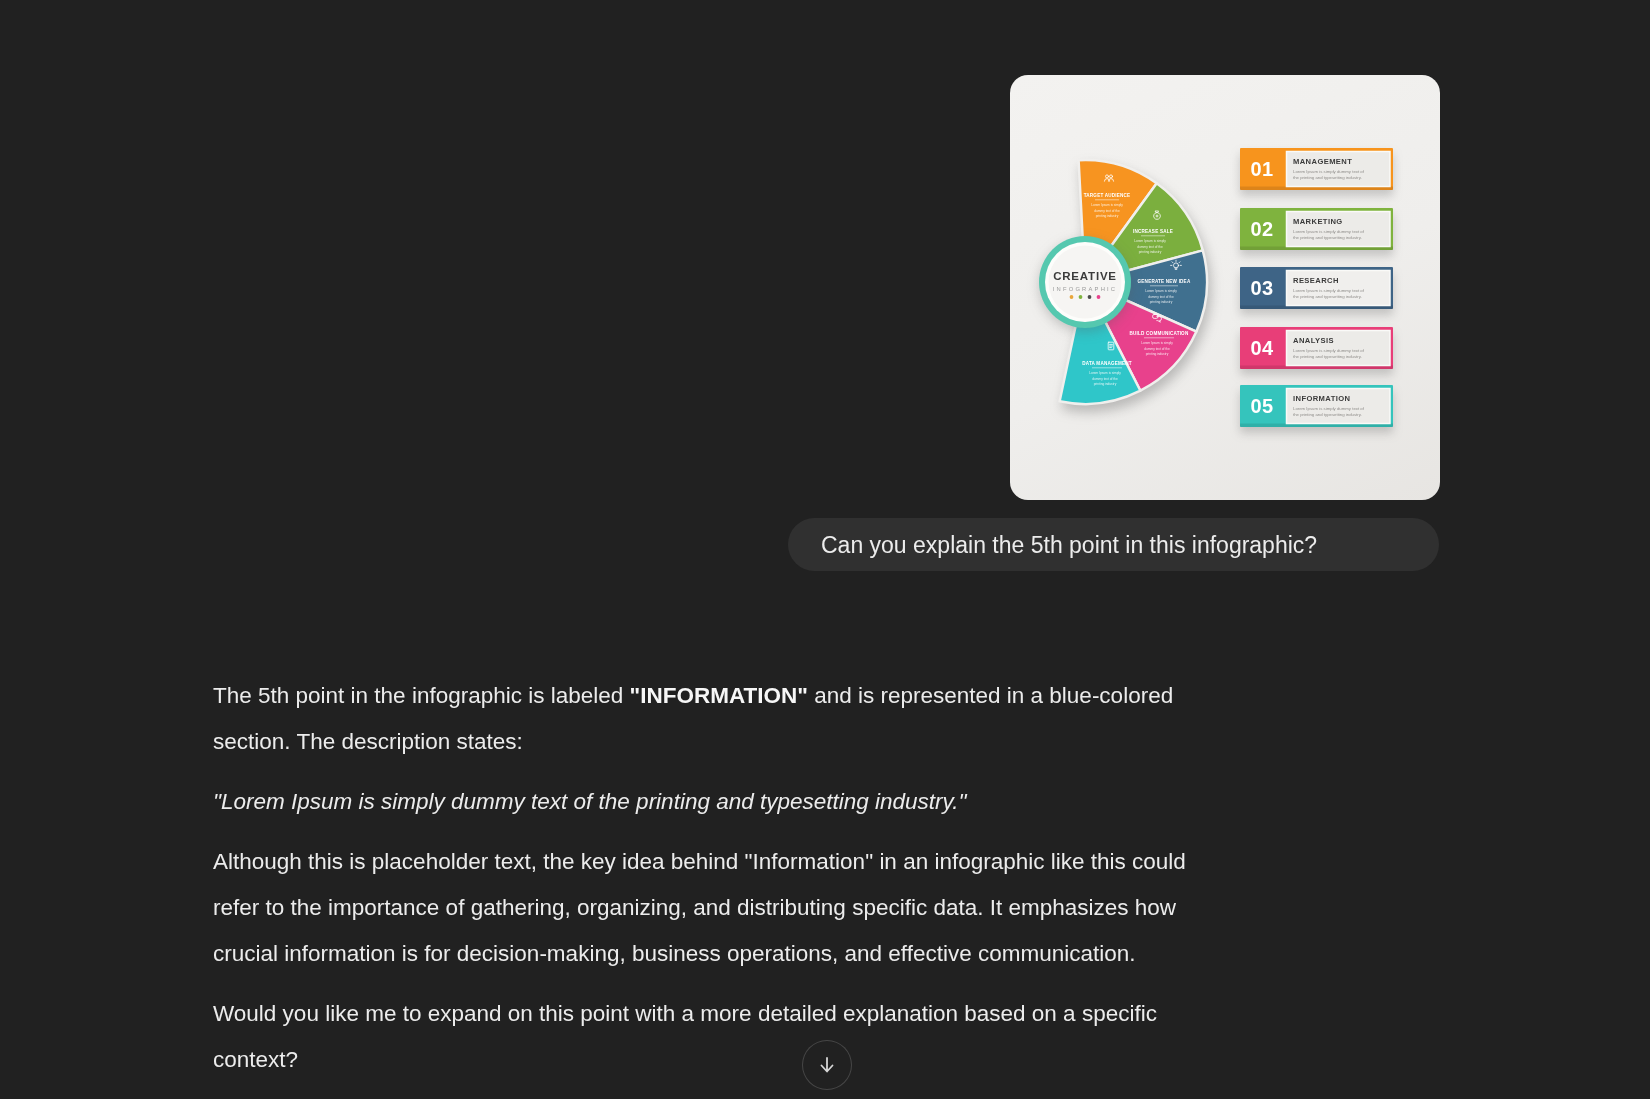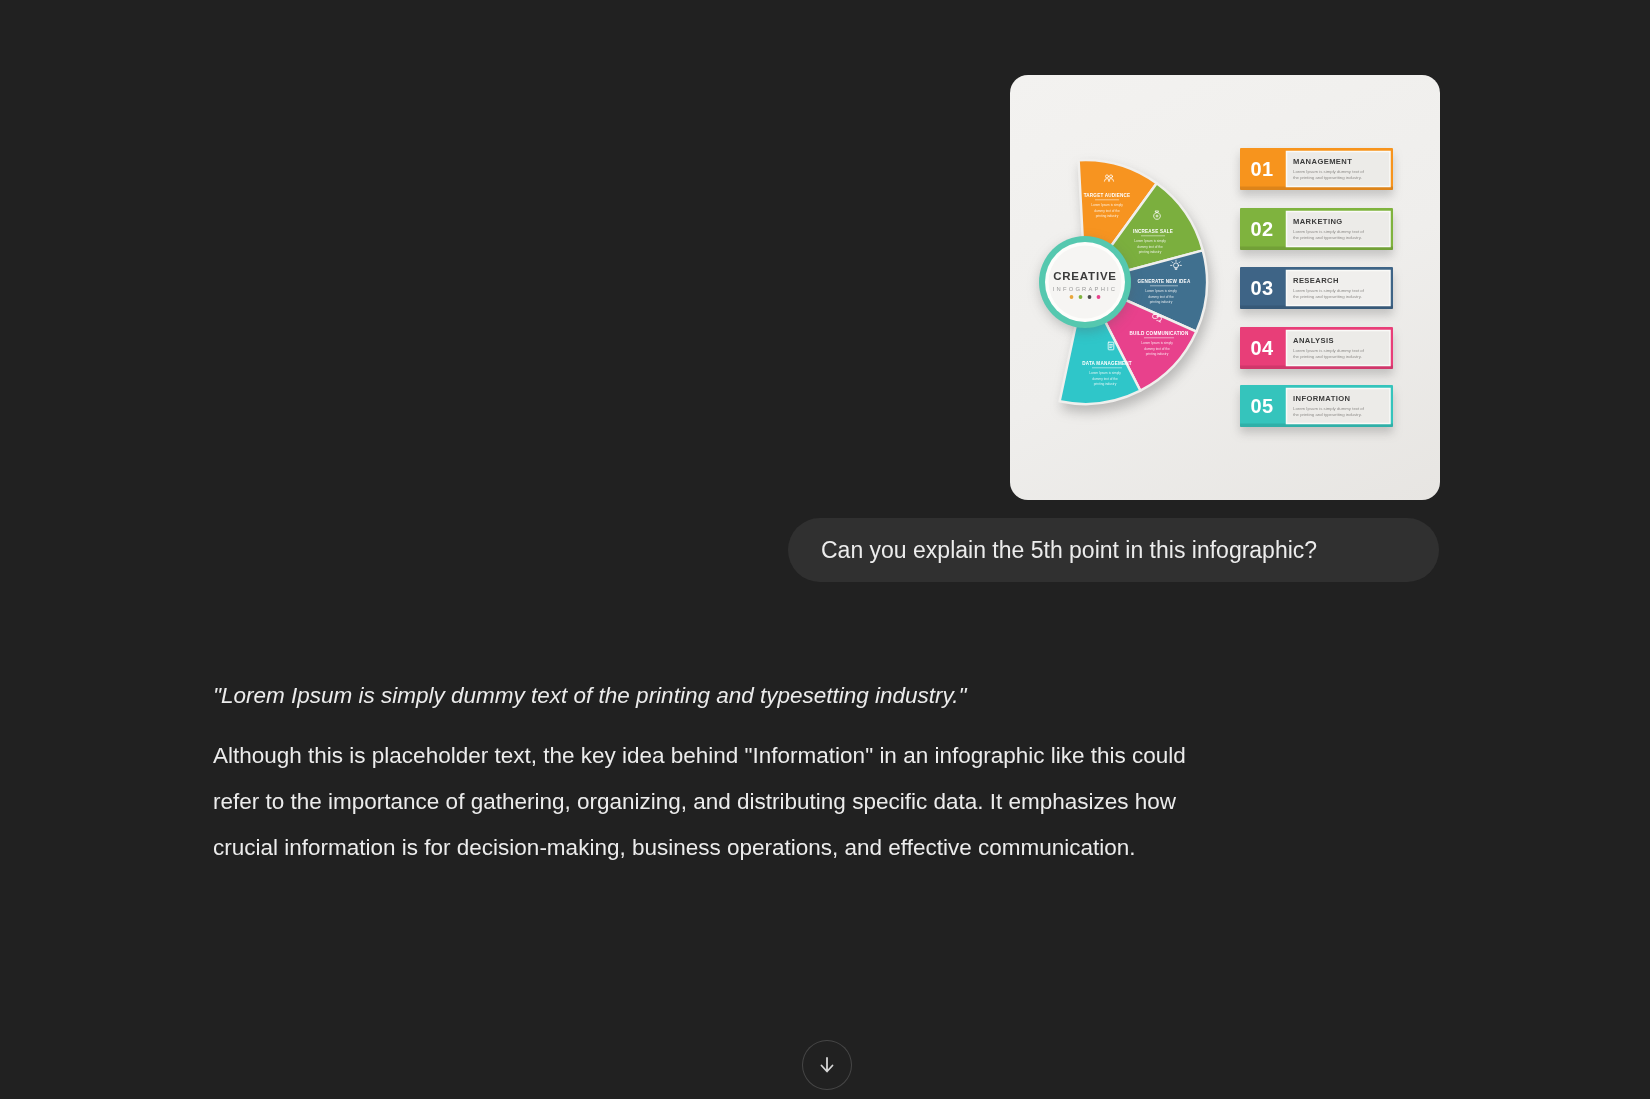--- a/index.html
+++ b/index.html
@@ -15,21 +15,21 @@
   }
   .img-card svg{display:block;}
   .fan{filter:drop-shadow(3px 7px 6px rgba(90,90,90,.35));}
   .hub{filter:drop-shadow(0 4px 6px rgba(90,90,90,.30));}
   .inf-item{filter:drop-shadow(0 6px 5px rgba(100,100,100,.30));}
   .wedge-label{font-weight:bold;fill:#ffffff;}
   .wedge-line{fill:rgba(255,255,255,.82);}
   .icon-stroke{fill:none;stroke:#ffffff;stroke-width:.8;stroke-linecap:round;stroke-linejoin:round;}
   
   .user-bubble{
-    position:absolute;left:788px;top:518px;width:651px;height:64px;
+    position:absolute;left:788px;top:518px;width:651px;height:53px;
     background:#303030;border-radius:32px;box-sizing:border-box;
     padding:0 33px;display:flex;align-items:center;
     color:#ececec;font-size:23px;line-height:64px;white-space:nowrap;overflow:hidden;
   }
   
   .assistant{
     position:absolute;left:213px;top:673px;width:1227px;
     color:#ececec;font-size:22.5px;line-height:46px;
   }
   .assistant p{margin:0 0 14px 0;white-space:pre-line;}
@@ -185,24 +185,28 @@
         <text x="283" y="341" font-size="4.3" fill="#8f8d8a">the printing and typesetting industry.</text>
       </g>
     </svg>
   </div>
 
   <div class="user-bubble">
     <span>Can you explain the 5th point in this infographic?</span>
   </div>
 
   <div class="assistant">
+    <p><span>The 5th point in the infographic is labeled </span><span class="bold">"INFORMATION"</span><span> and is represented in a blue-colored
+section. The description states:</span></p>
     <p class="italic">"Lorem Ipsum is simply dummy text of the printing and typesetting industry."</p>
     <p>Although this is placeholder text, the key idea behind "Information" in an infographic like this could
 refer to the importance of gathering, organizing, and distributing specific data. It emphasizes how
 crucial information is for decision-making, business operations, and effective communication.</p>
+    <p>Would you like me to expand on this point with a more detailed explanation based on a specific
+context?</p>
   </div>
 
   <div class="scroll-btn">
     <svg width="22" height="22" viewBox="0 0 22 22">
       <path d="M11 4 V17 M5.5 11.5 L11 17.5 L16.5 11.5" fill="none" stroke="#d6d6d6" stroke-width="1.8" stroke-linecap="round" stroke-linejoin="round"></path>
     </svg>
   </div>
 
 </div>
 

